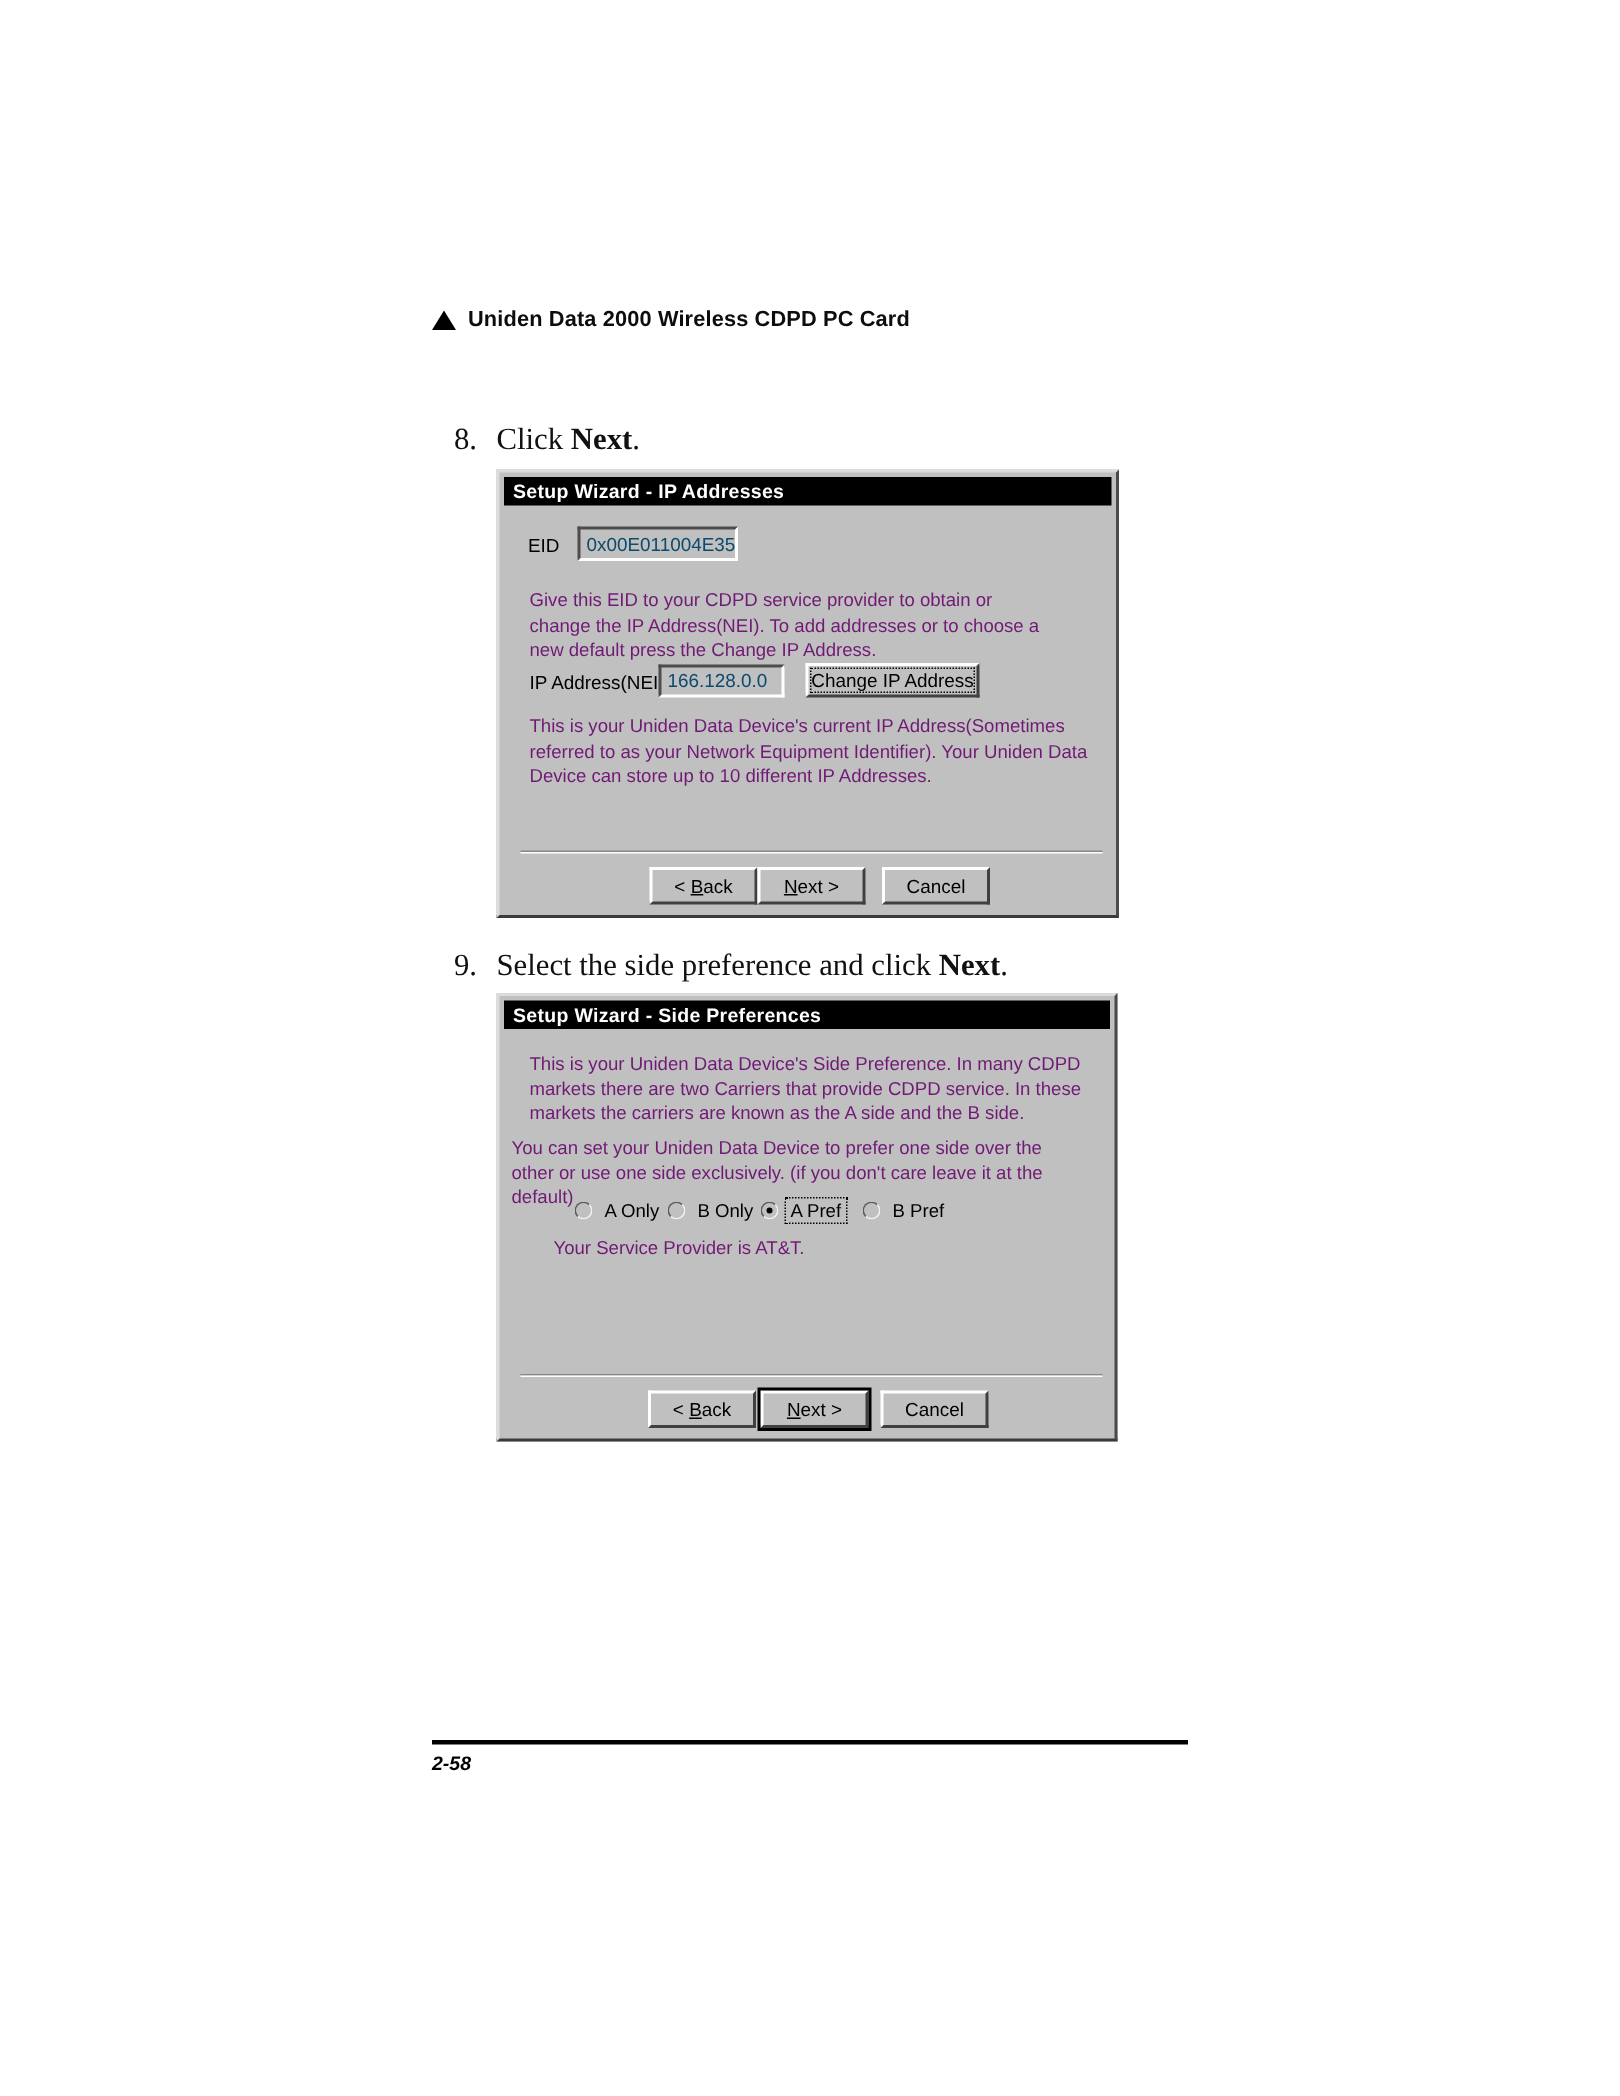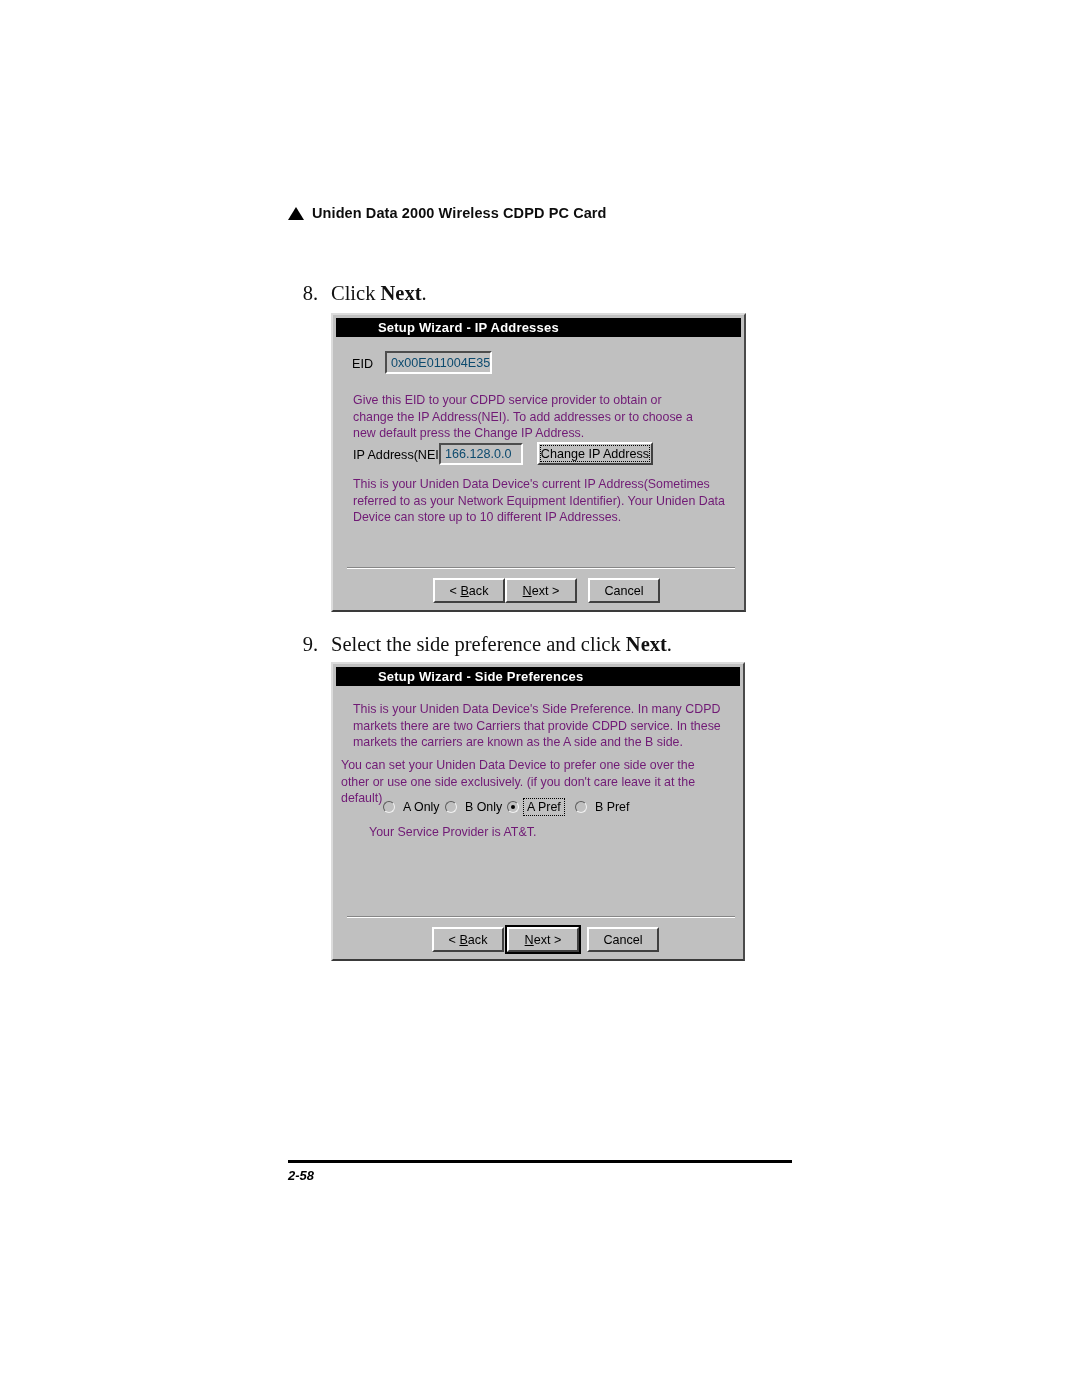--- a/index.html
+++ b/index.html
@@ -85,21 +85,20 @@
     align-items: center;
   }
   .titlebar-text {
     color: #ffffff;
     font-family: "Liberation Sans", sans-serif;
     font-weight: bold;
     font-size: 13px;
     padding-left: 6px;
     letter-spacing: 0.2px;
     white-space: nowrap;
-    margin-left: 36px;
   }
 
   .body-text {
     position: absolute;
     font-family: "Liberation Sans", sans-serif;
     font-size: 12.4px;
     line-height: 16.5px;
     color: #701a75;
     white-space: pre-line;
   }

